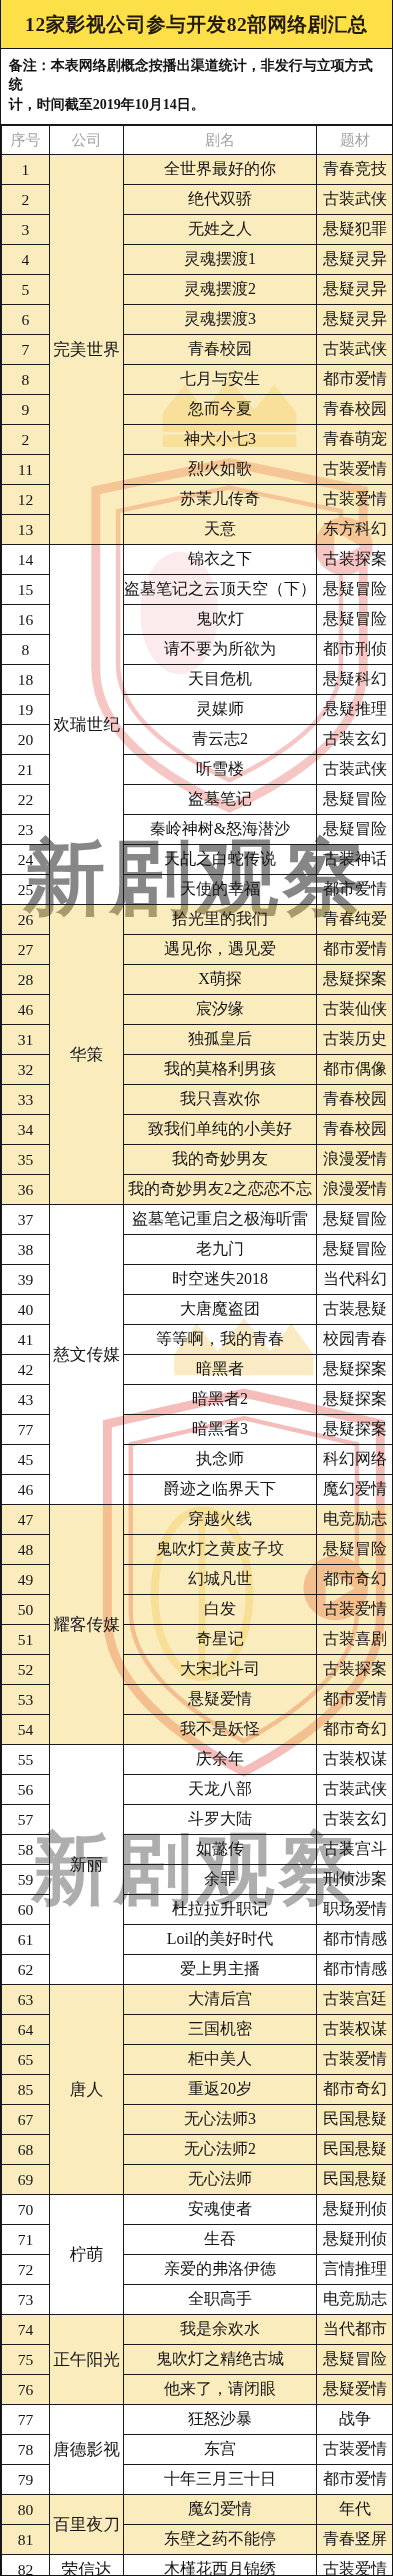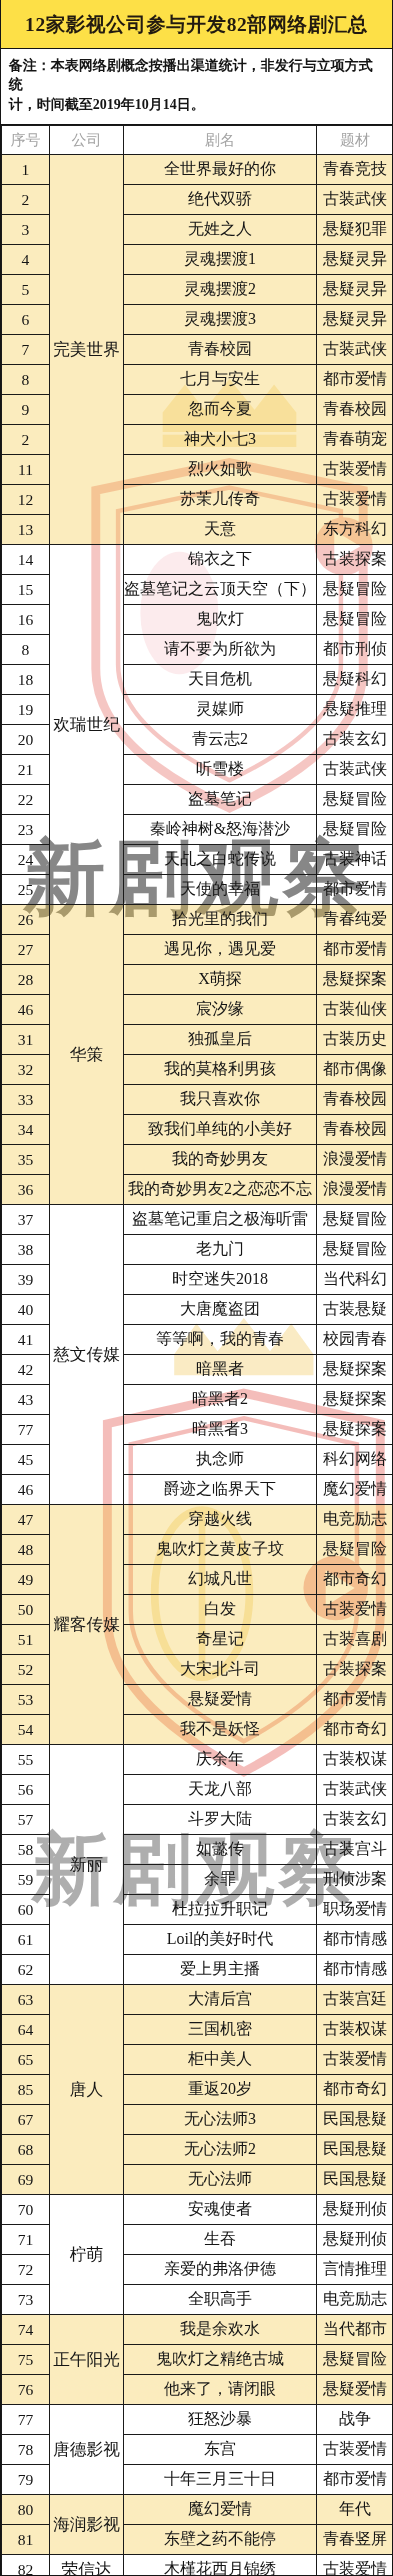--- a/index.html
+++ b/index.html
@@ -491,21 +491,21 @@
           <td class="name">东宫</td>
           <td class="genre">古装爱情</td>
         </tr>
         <tr class="white">
           <td class="num">79</td>
           <td class="name">十年三月三十日</td>
           <td class="genre">都市爱情</td>
         </tr>
         <tr class="cream">
           <td class="num">80</td>
-          <td class="company" rowspan="2">海润影视</td>
+          <td class="company" rowspan="2">百里夜刀</td>
           <td class="name">魔幻爱情</td>
           <td class="genre">年代</td>
         </tr>
         <tr class="cream">
           <td class="num">81</td>
           <td class="name">东壁之药不能停</td>
           <td class="genre">青春竖屏</td>
         </tr>
         <tr class="white">
           <td class="num">82</td>

